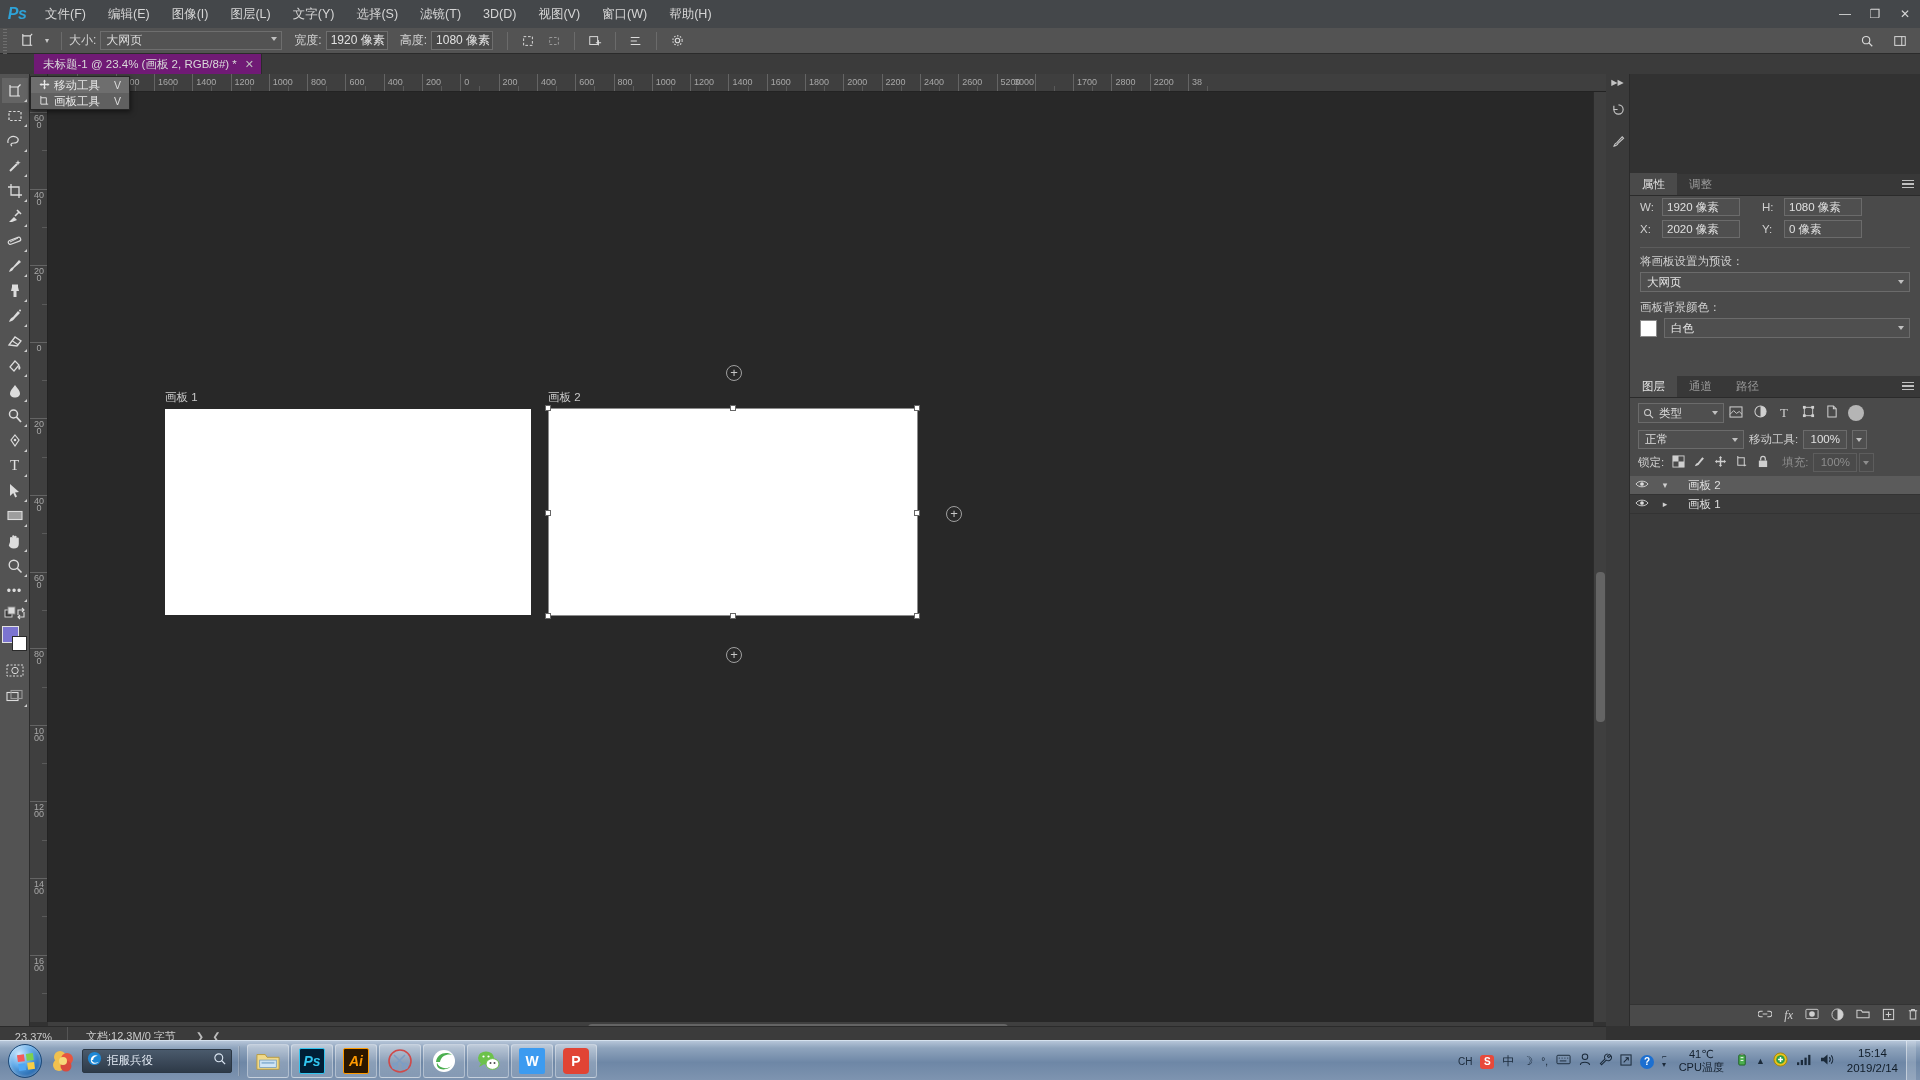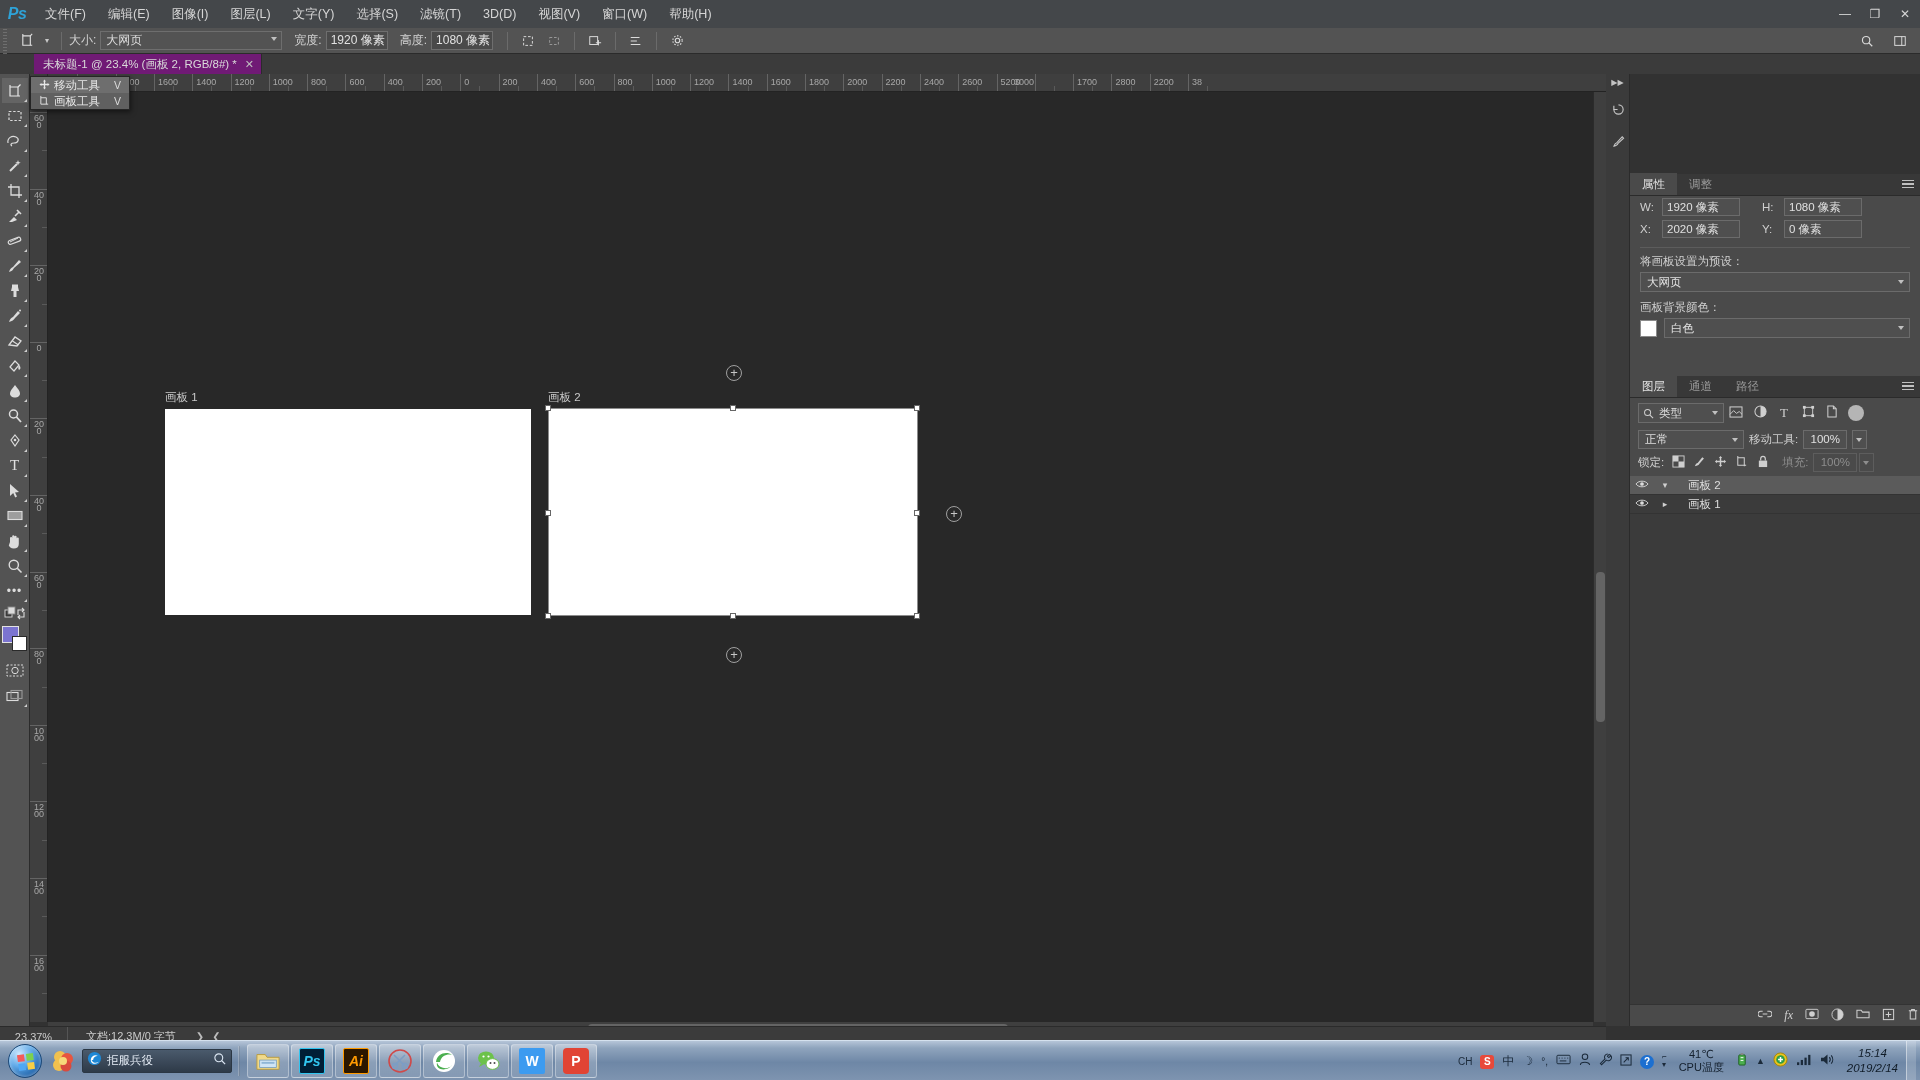--- a/index.html
+++ b/index.html
@@ -404,21 +404,21 @@
     position: absolute; right: 0; top: 0; height: 40px; display: flex; align-items: center;
     padding-right: 4px;
   }
   .tray-ico { padding: 0 4px; font-size: 12px; color: #1b2a3a; }
   .tray-cpu {
     text-align: center; font-size: 11px; color: #14202e; line-height: 13px;
     padding: 0 8px;
   }
   .tray-clock {
     text-align: center; font-size: 11.5px; color: #101c28; line-height: 15px;
-    padding: 0 8px; min-width: 64px; font-style: italic;
+    padding: 0 8px; min-width: 64px;
   }
   .show-desktop { width: 10px; height: 40px; background: rgba(255,255,255,.18);
      border-left: 1px solid rgba(255,255,255,.45); }
   .appico-sq { width: 26px; height: 26px; border-radius: 2px; display:flex;
      align-items:center; justify-content:center; font-weight: bold; font-size: 14px;}
 </style>
 </head>
 <body>
 
 <div id="app">

